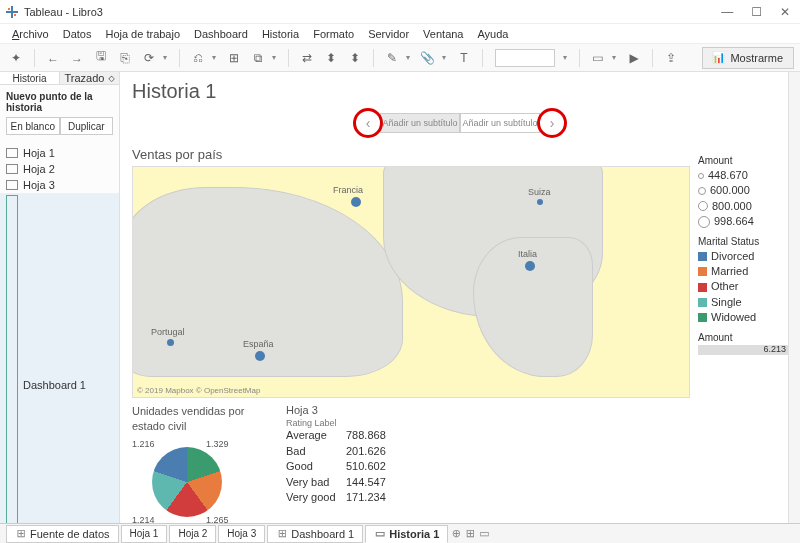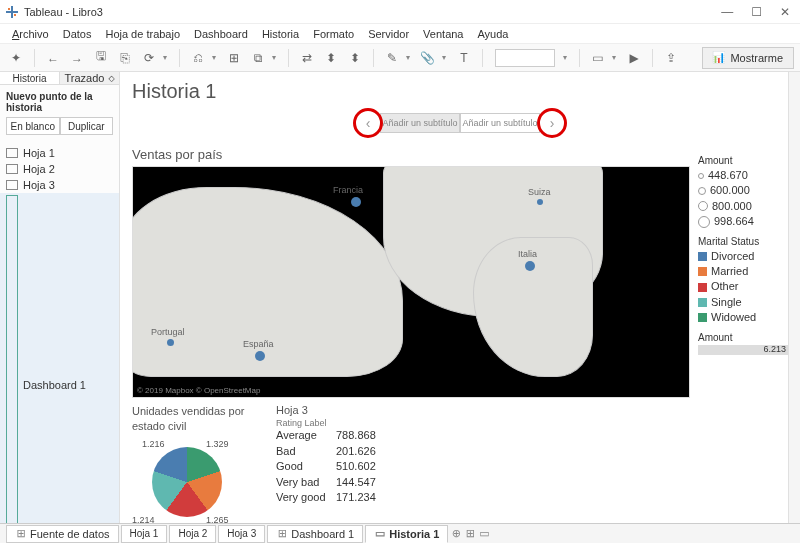--- a/index.html
+++ b/index.html
@@ -34,26 +34,26 @@
 .canvas{flex:1;position:relative;overflow:hidden;padding:8px 12px}
 .stitle{font-size:20px;font-weight:300;color:#555;margin-bottom:8px}
 .storynav{display:flex;align-items:center;justify-content:center;gap:0;margin-bottom:12px}
 .navarr{width:24px;height:24px;display:flex;align-items:center;justify-content:center;font-size:14px;color:#999;position:relative}
 .ring{position:absolute;width:30px;height:30px;border:3px solid #d00;border-radius:50%;top:-3px;left:-3px}
 .storypt{width:80px;height:20px;border:1px solid #ccc;display:flex;align-items:center;justify-content:center;font-size:9px;color:#888}
 .storypt.active{background:#e8e8e8}
 .dash{display:flex;gap:8px;height:380px}
 .dashmain{flex:1;display:flex;flex-direction:column}
 .maptitle{font-size:13px;color:#555;margin-bottom:4px}
-.mapbox{height:244px;border:1px solid #ddd;background:#000000;position:relative;overflow:hidden}
+.mapbox{height:244px;border:1px solid #ddd;background:#fef9c3;position:relative;overflow:hidden}
 .mapland{position:absolute;background:#e0e0dc;border:1px solid #ccc}
 .mappt{position:absolute;width:10px;height:10px;border-radius:50%;background:#4a7db0}
 .mlabel{position:absolute;font-size:9px;color:#666}
 .mapattr{position:absolute;bottom:2px;left:4px;font-size:8px;color:#888}
-.dashbot{display:flex;gap:4px;margin-top:6px}
+.dashbot{display:flex;gap:14px;margin-top:6px}
 .pietitle{font-size:11px;color:#555;line-height:1.3;margin-bottom:4px}
 .piewrap{position:relative;width:110px;height:90px}
 .pie{width:70px;height:70px;border-radius:50%;background:conic-gradient(#3a9b6f 0 72deg,#e87b3e 72deg 144deg,#d13c3c 144deg 216deg,#5fb8b0 216deg 288deg,#4a7db0 288deg 360deg);position:absolute;left:20px;top:10px}
 .plab{position:absolute;font-size:9px;color:#555}
 .h3box{flex:1}
 .h3title{font-size:11px;color:#555;margin-bottom:2px}
 .h3sub{font-size:9px;color:#777;margin-bottom:0}
 .h3row{display:flex;font-size:9px;color:#555;line-height:1.4}
 .h3row .k{width:60px}
 .legend{width:90px;padding-top:2px}
@@ -198,21 +198,21 @@
           <div class="mlabel" style="left:18px;top:160px">Portugal</div>
           <div class="mappt" style="left:34px;top:172px;width:7px;height:7px"></div>
           <div class="mapattr">© 2019 Mapbox © OpenStreetMap</div>
         </div>
 
         <div class="dashbot">
           <div style="width:140px">
             <div class="pietitle">Unidades vendidas por estado civil</div>
             <div class="piewrap">
               <div class="pie"></div>
-              <div class="plab" style="left:10px;top:2px">1.216</div>
+              <div class="plab" style="left:0;top:2px">1.216</div>
               <div class="plab" style="left:74px;top:2px">1.329</div>
               <div class="plab" style="left:0;top:78px">1.214</div>
               <div class="plab" style="left:74px;top:78px">1.265</div>
             </div>
           </div>
           <div class="h3box">
             <div class="h3title">Hoja 3</div>
             <div class="h3sub">Rating Label</div>
             <div class="h3row">
                 <span class="k">Average</span>

